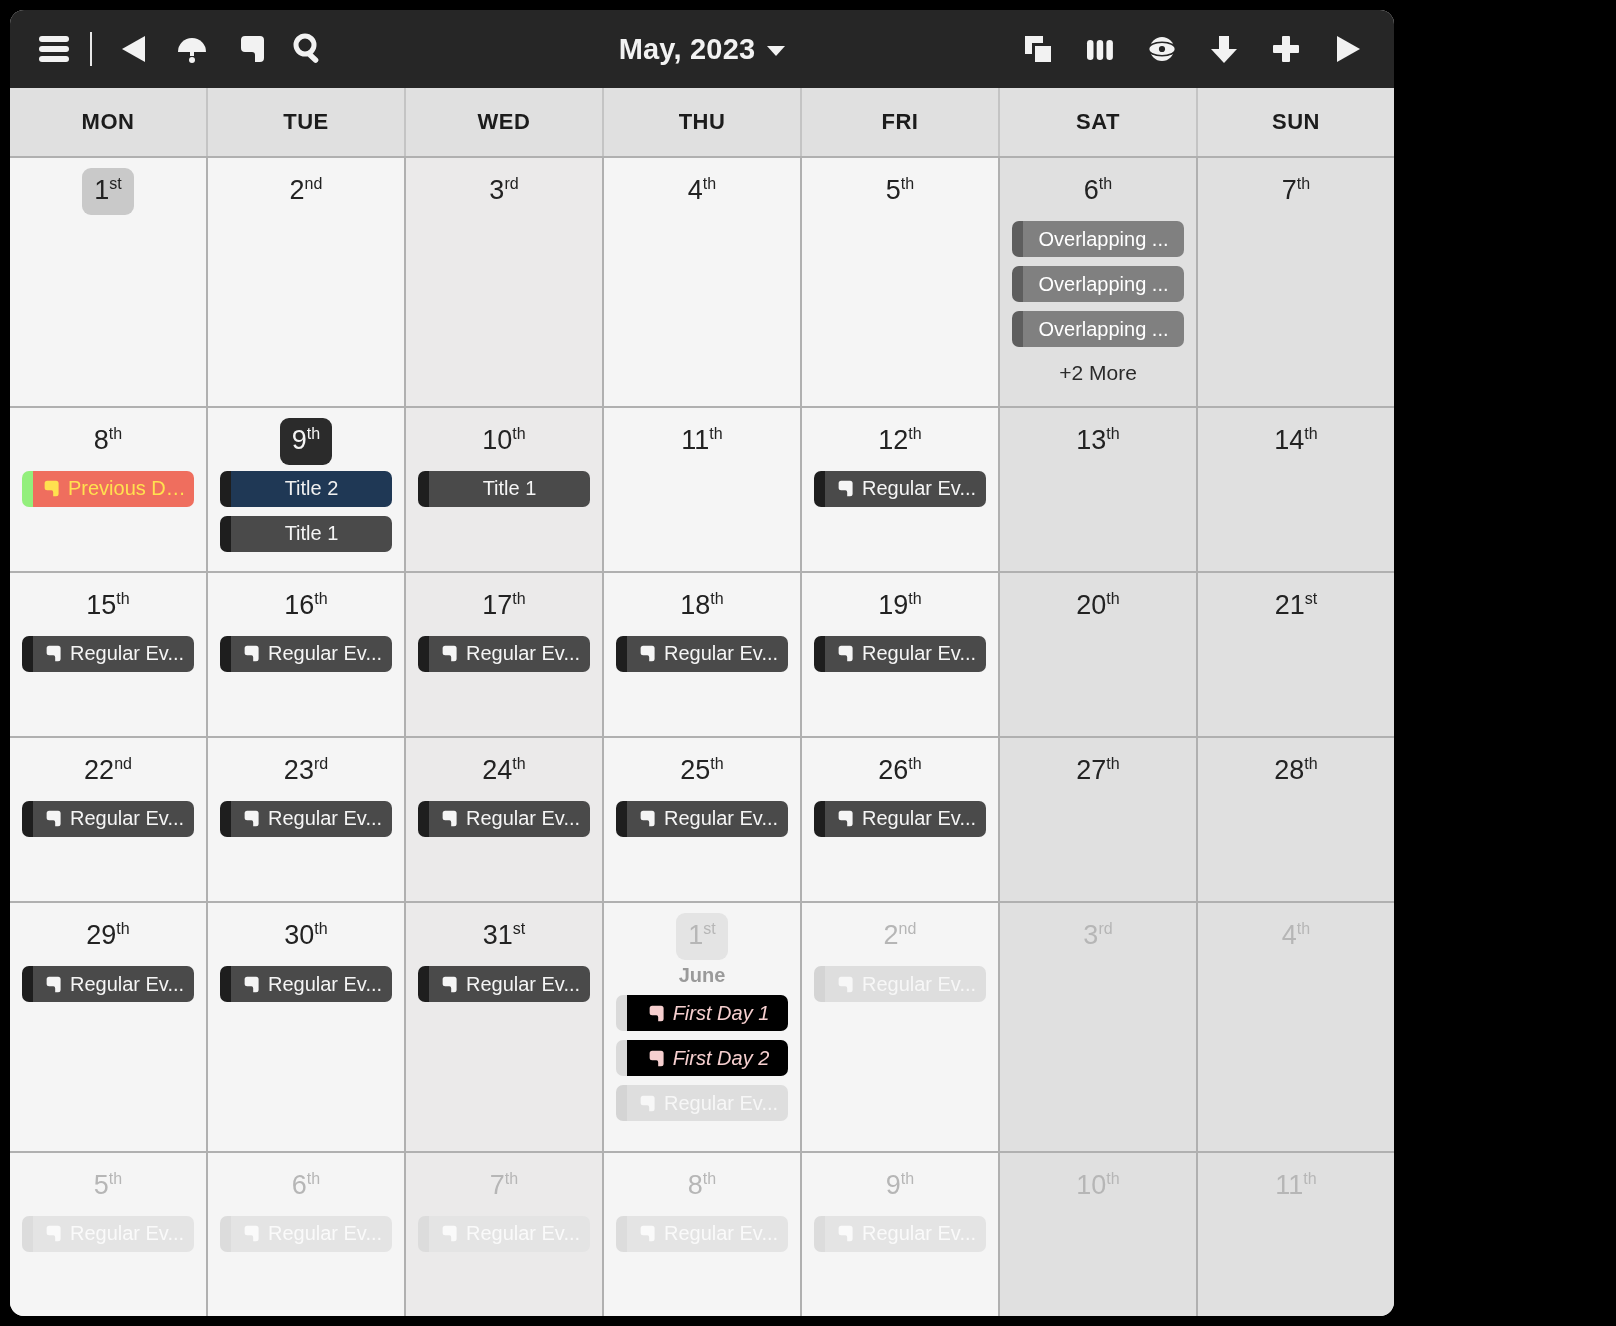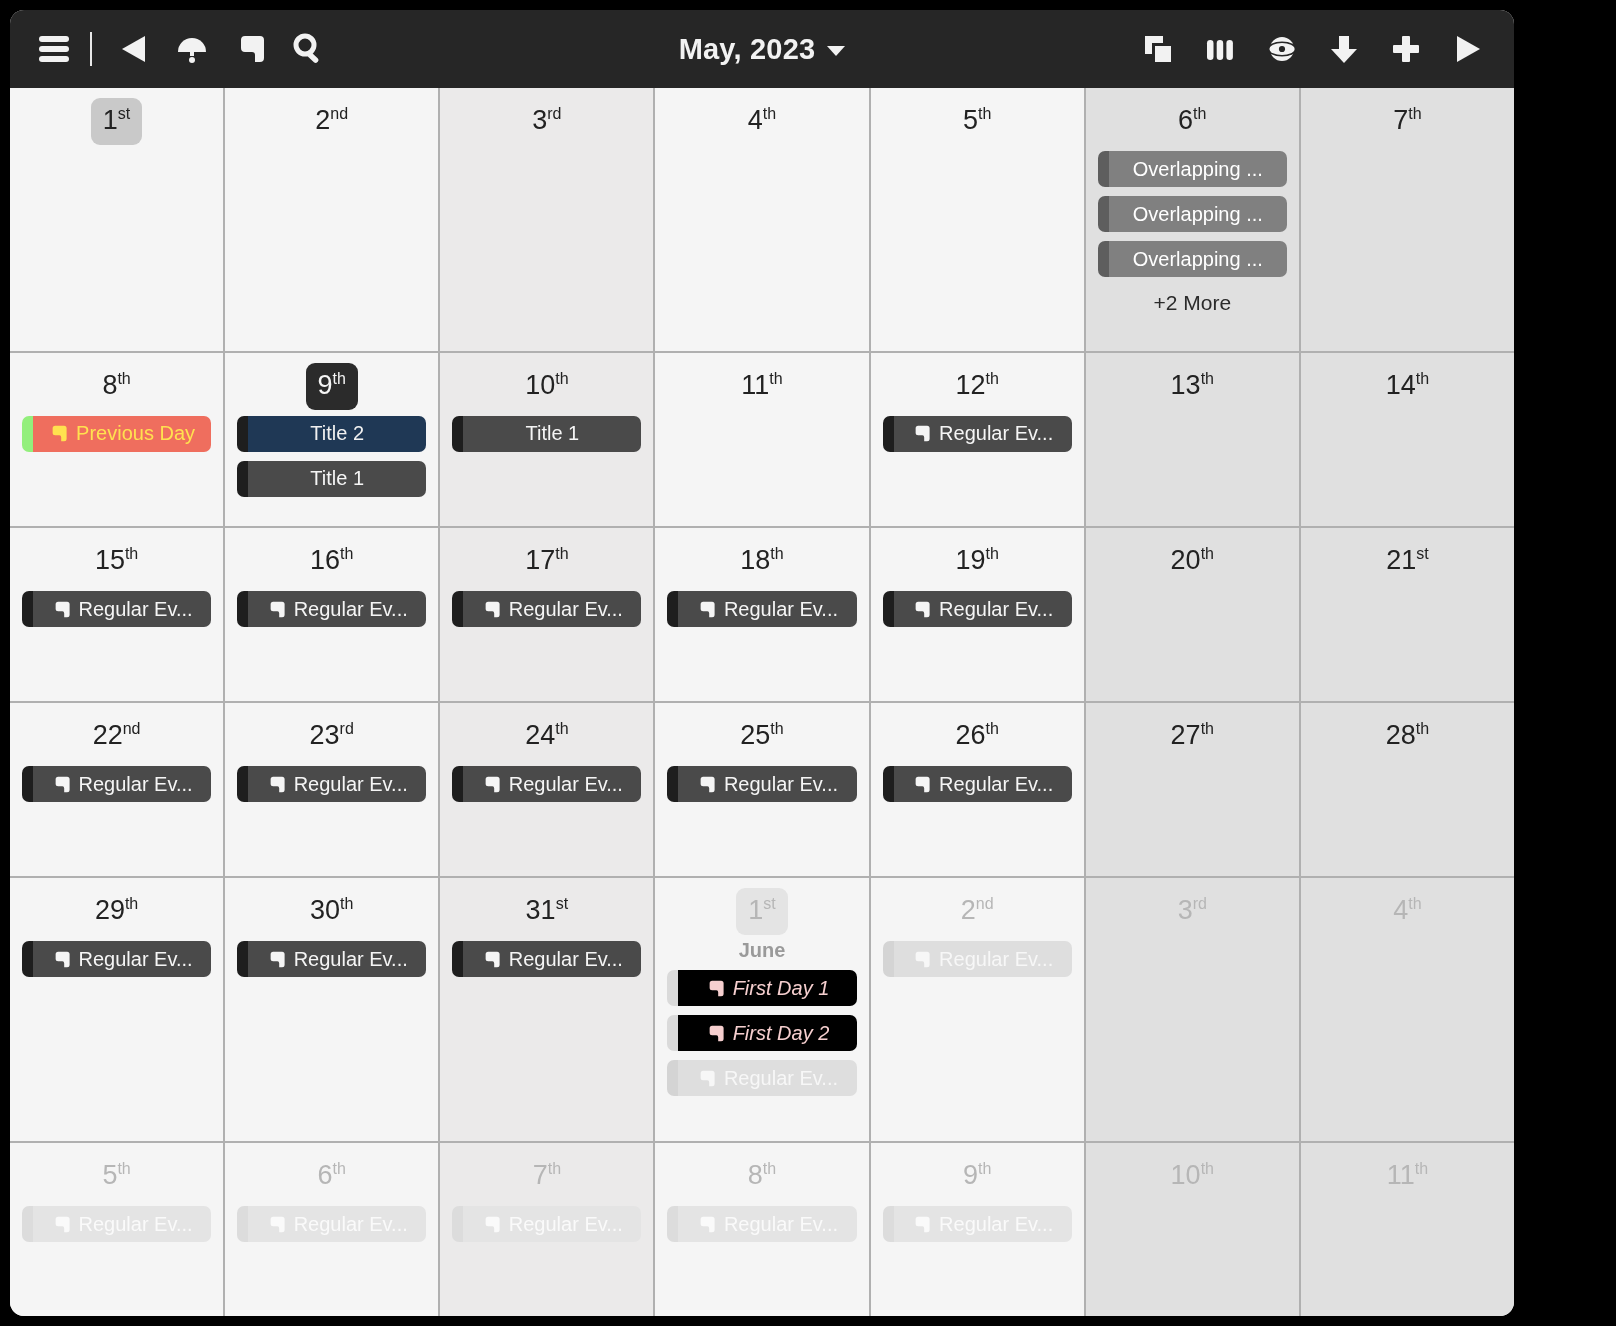--- a/index.html
+++ b/index.html
@@ -9,21 +9,21 @@
     width: 1616px;
     height: 1326px;
     overflow: hidden;
     font-family: "Liberation Sans", sans-serif;
   }
 
   #app {
     position: absolute;
     left: 10px;
     top: 10px;
-    width: 1504px;
+    width: 1384px;
     height: 1306px;
     border-radius: 14px;
     overflow: hidden;
     background: #f5f5f5;
     display: flex;
     flex-direction: column;
   }
 
   
   .toolbar {
@@ -342,20 +342,29 @@
         </svg>
       </div>
       <div class="tb-btn" title="Next">
         <svg width="34" height="34" viewBox="0 0 34 34">
           <path d="M6 4 L6 30 L29 17 Z" fill="#f2f2f2"></path>
         </svg>
       </div>
     </div>
   </div>
 
+  <div class="dow-row" id="dowRow">
+      <div class="dow">MON</div>
+      <div class="dow">TUE</div>
+      <div class="dow">WED</div>
+      <div class="dow">THU</div>
+      <div class="dow">FRI</div>
+      <div class="dow">SAT</div>
+      <div class="dow">SUN</div>
+    </div>
 
   <div class="grid" id="grid">
       <div class="week tall">
         <div class="cell">
           <div class="date-line">
             <span class="date-badge today">1<sup>st</sup></span>
           </div>
         </div>
         <div class="cell">
           <div class="date-line">

